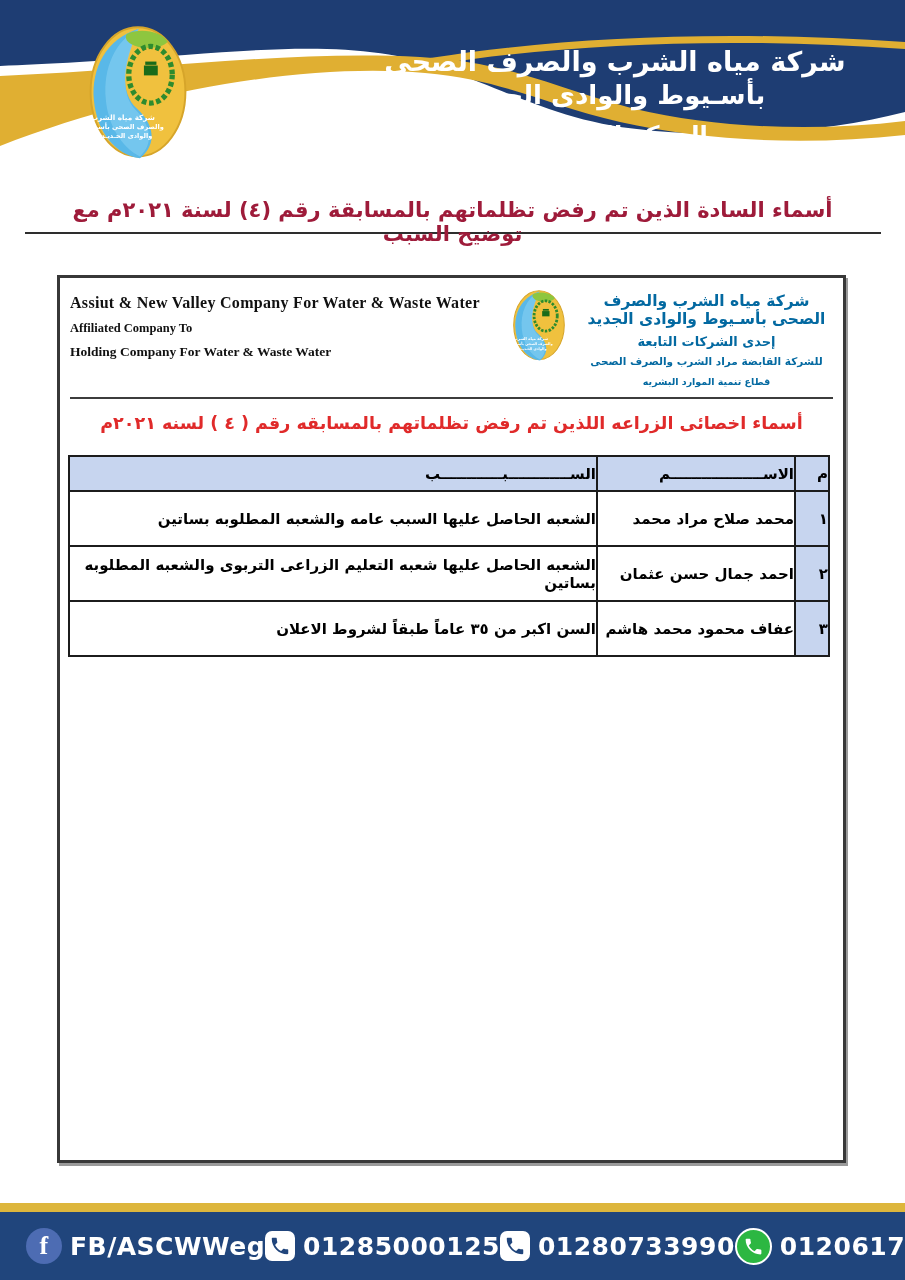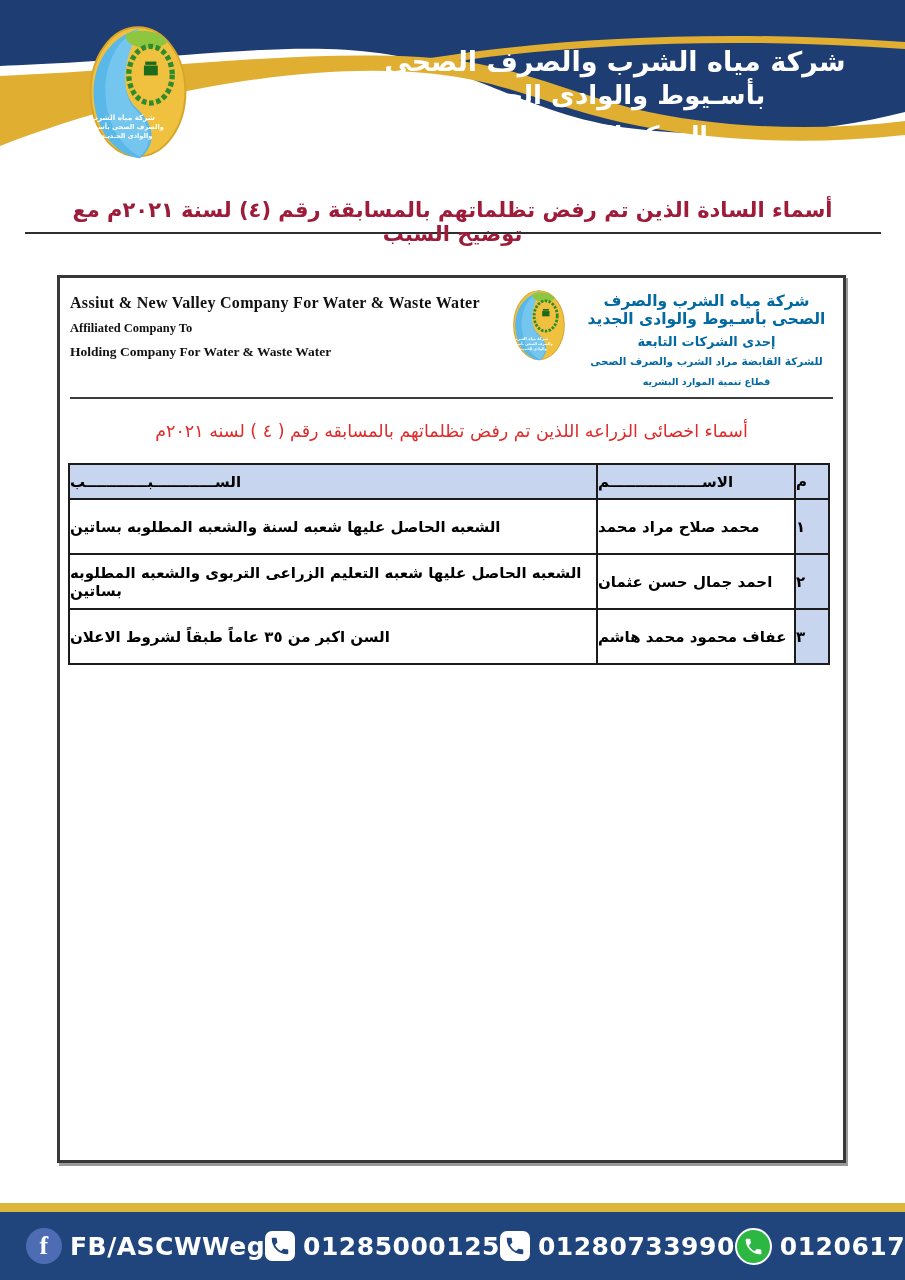--- a/index.html
+++ b/index.html
@@ -34,29 +34,29 @@
            font-family:"Liberation Serif","DejaVu Serif",serif; color:#111; }
   .lh-en .e1 { font-size:16px; font-weight:bold; letter-spacing:.3px; }
   .lh-en .e2 { font-size:12.5px; font-weight:bold; margin-top:9px; }
   .lh-en .e3 { font-size:13.5px; font-weight:bold; margin-top:8px; }
   .lh-ar { flex:1; direction:rtl; text-align:center; color:#0369a1; padding-top:2px; }
   .lh-ar .a1 { font-size:15.5px; font-weight:bold; }
   .lh-ar .a2 { font-size:13px; font-weight:bold; margin-top:6px; }
   .lh-ar .a3 { font-size:10.5px; font-weight:bold; margin-top:6px; }
   .lh-ar .a4 { font-size:9.5px; font-weight:bold; margin-top:9px; }
   .lh-rule { margin:6px 10px 0 10px; border-top:2px solid #3c3c3c; }
-  .doc-title { margin-top:22px; text-align:center; direction:rtl;
-               color:#e02a2a; font-size:17.5px; font-weight:normal; }
+  .doc-title { margin-top:14px; text-align:center; direction:rtl;
+               color:#e02a2a; font-size:17.5px; font-weight:bold; }
 
   
   table.results { border-collapse:collapse; direction:rtl;
                   margin:22px 13px 0 auto; width:760px;
                   font-weight:bold; color:#000; table-layout:fixed; }
   table.results th, table.results td { border:2px solid #1c1c1c;
-                  text-align:left; vertical-align:middle; }
+                  text-align:right; vertical-align:middle; }
   table.results th { background:#c7d5ef; height:35px; font-size:15px; }
   table.results td { height:55px; font-size:15px; background:#fff; }
   table.results td.numcell { background:#c7d5ef; }
   col.c-num { width:34px; } col.c-name { width:198px; } col.c-reason { width:528px; }
 
   
   .footer-gold { position:absolute; top:1203px; left:0; width:905px; height:9px;
                  background:#ddb63c; }
   .footer-bar { position:absolute; top:1212px; left:0; width:905px; height:68px;
                 background:#20457c; display:flex; align-items:center;
@@ -163,21 +163,21 @@
         <tr>
           <th>م</th>
           <th>الاســــــــــــــــــم</th>
           <th>الســــــــــــبــــــــــــب</th>
         </tr>
       </thead>
       <tbody>
         <tr>
           <td class="numcell">١</td>
           <td>محمد صلاح مراد محمد</td>
-          <td>الشعبه الحاصل عليها شعبه لسنة والشعبه المطلوبه بساتين</td>
+          <td>الشعبه الحاصل عليها السبب عامه والشعبه المطلوبه بساتين</td>
         </tr>
         <tr>
           <td class="numcell">٢</td>
           <td>احمد جمال حسن عثمان</td>
           <td>الشعبه الحاصل عليها شعبه التعليم الزراعى التربوى والشعبه المطلوبه بساتين</td>
         </tr>
         <tr>
           <td class="numcell">٣</td>
           <td>عفاف محمود محمد هاشم</td>
           <td>السن اكبر من ٣٥ عاماً طبقاً لشروط الاعلان</td>

